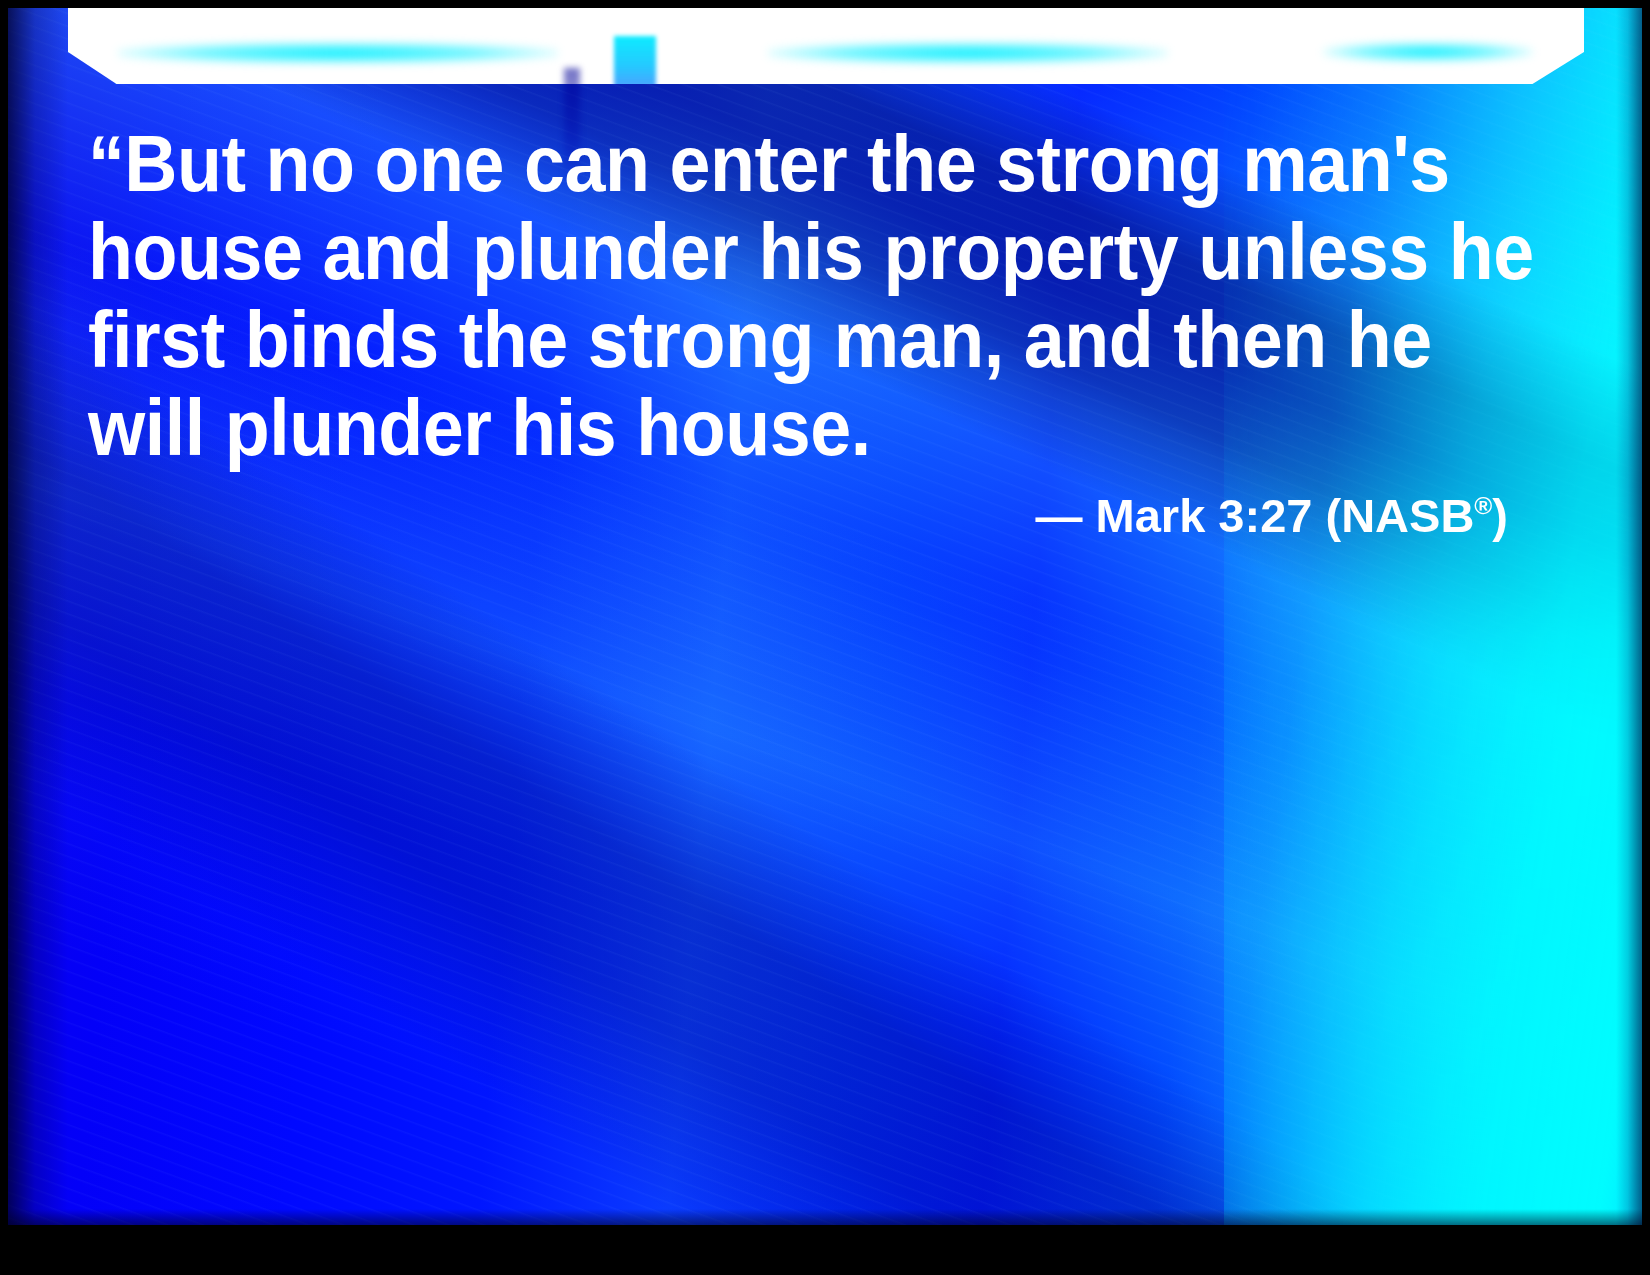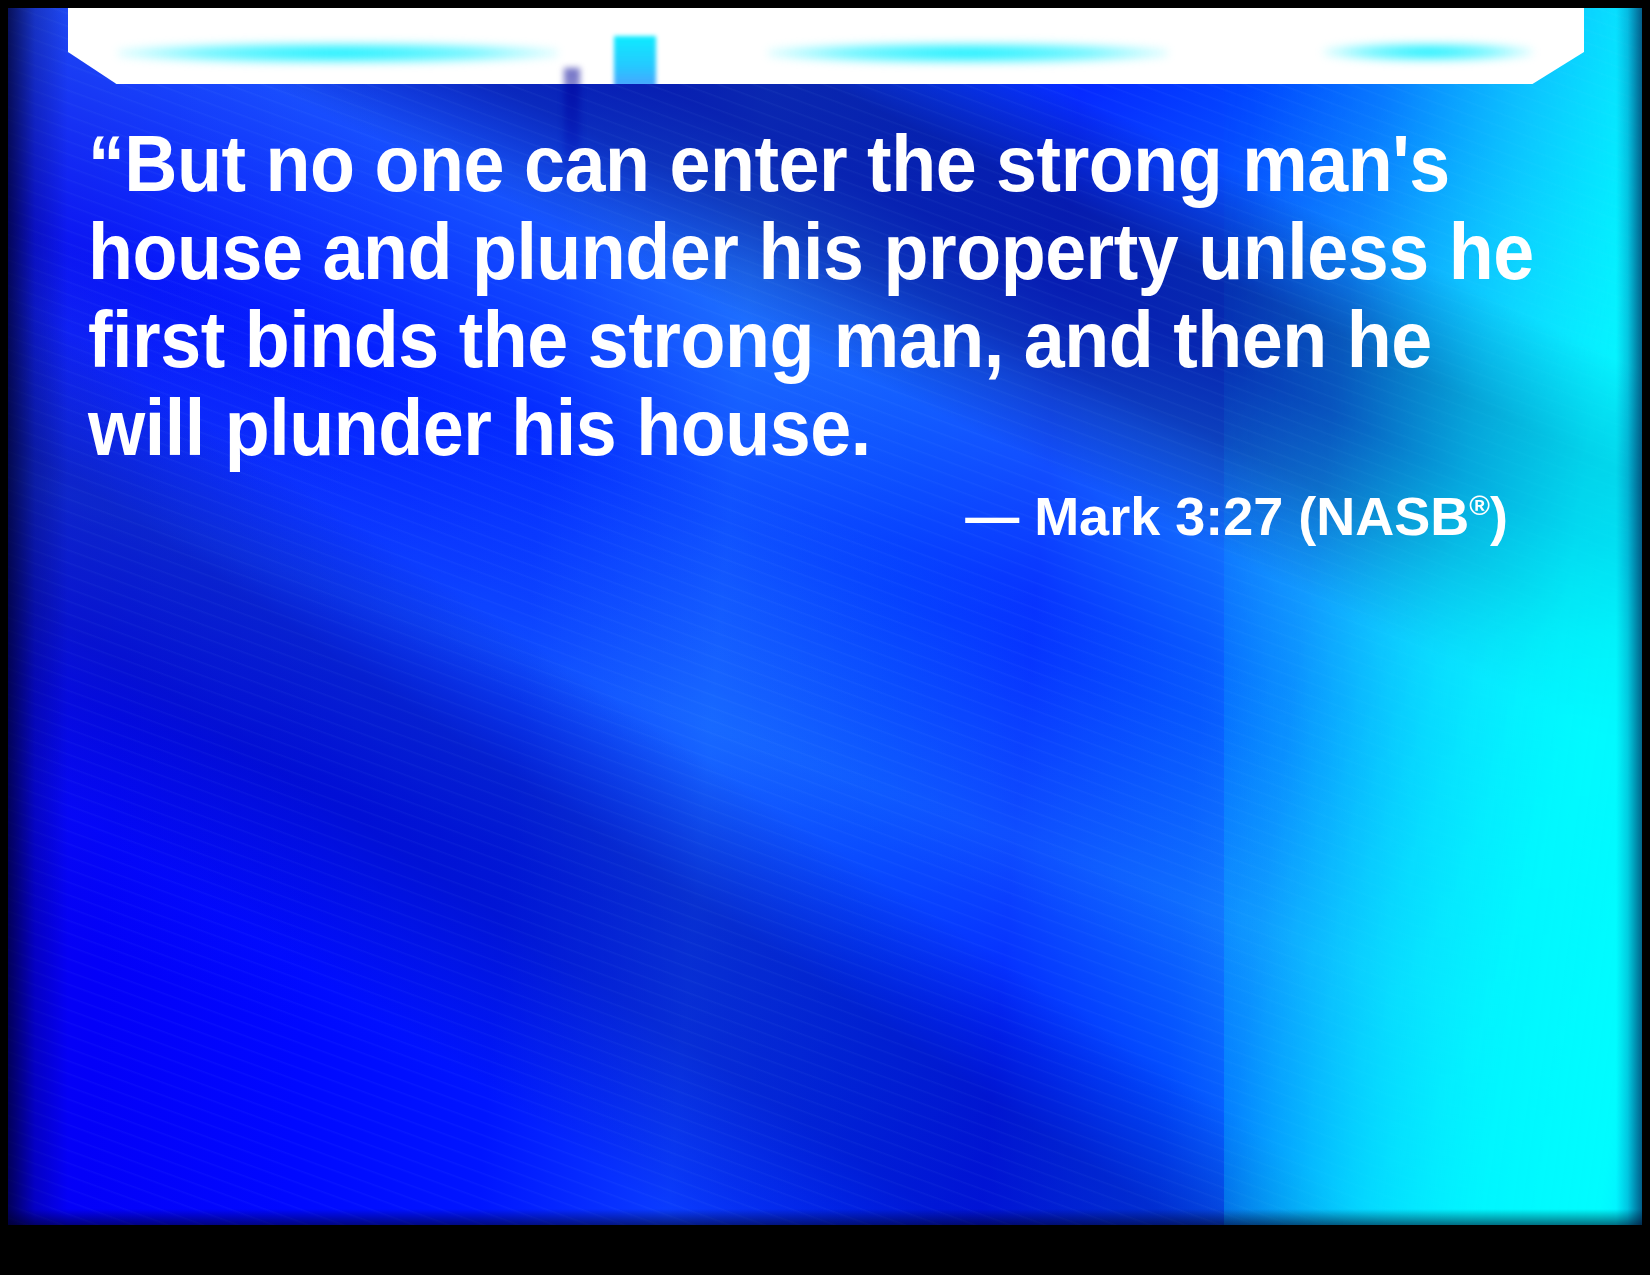--- a/index.html
+++ b/index.html
@@ -242,21 +242,21 @@
 
   #attribution {
     position: absolute;
     left: 80px;
     top: 460px;
     width: 1420px;
     text-align: right;
     color: #ffffff;
     font-family: "Liberation Sans", sans-serif;
     font-weight: bold;
-    font-size: 54px;
+    font-size: 47px;
     line-height: 76px;
     white-space: nowrap;
   }
   #attribution .reg {
     font-size: 0.52em;
     vertical-align: 0.72em;
     font-weight: bold;
   }
 </style>
 </head>

